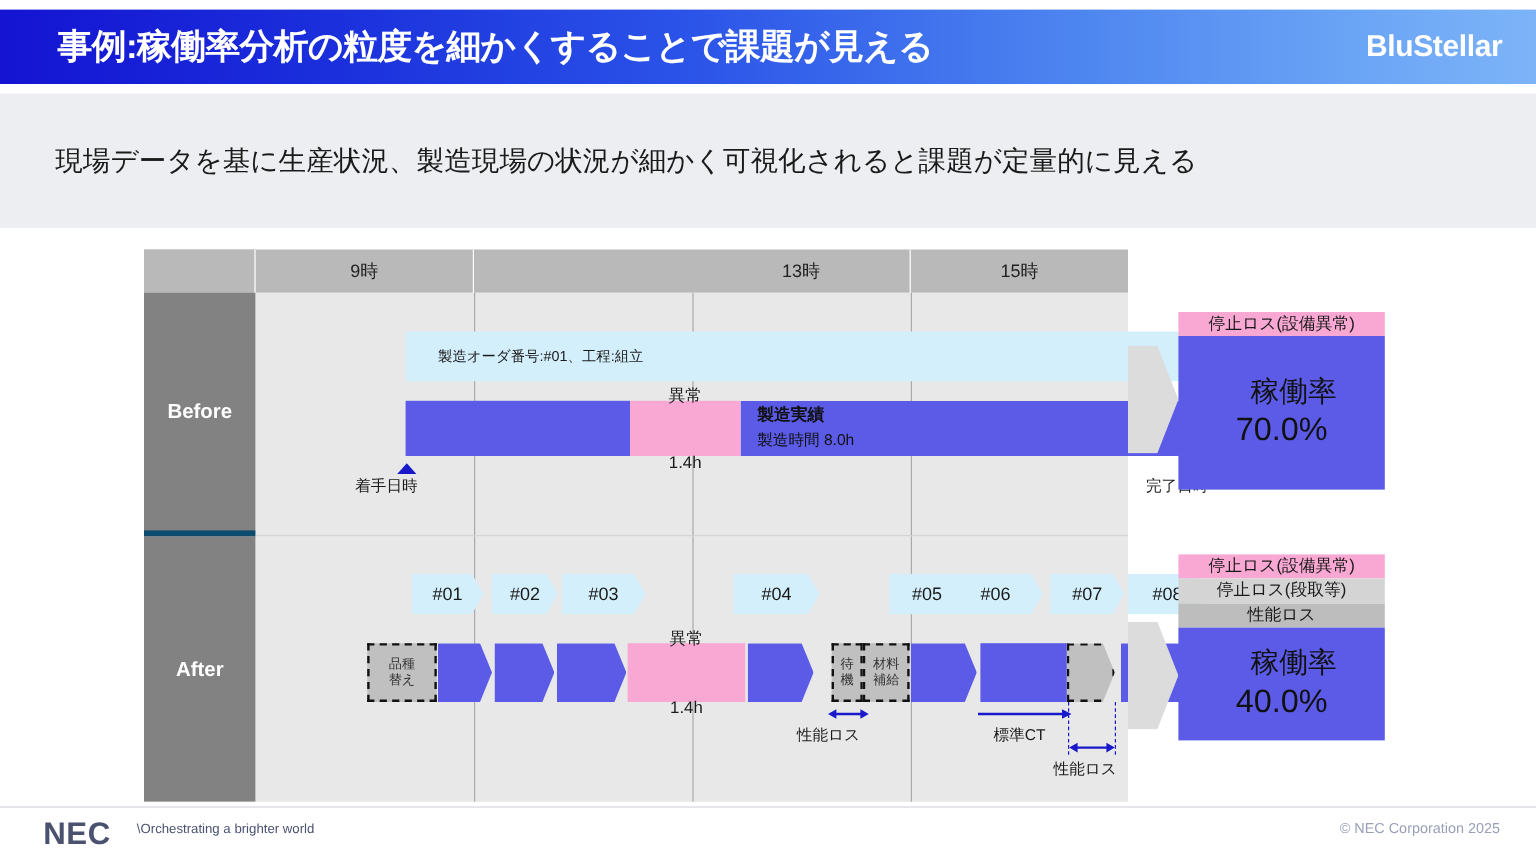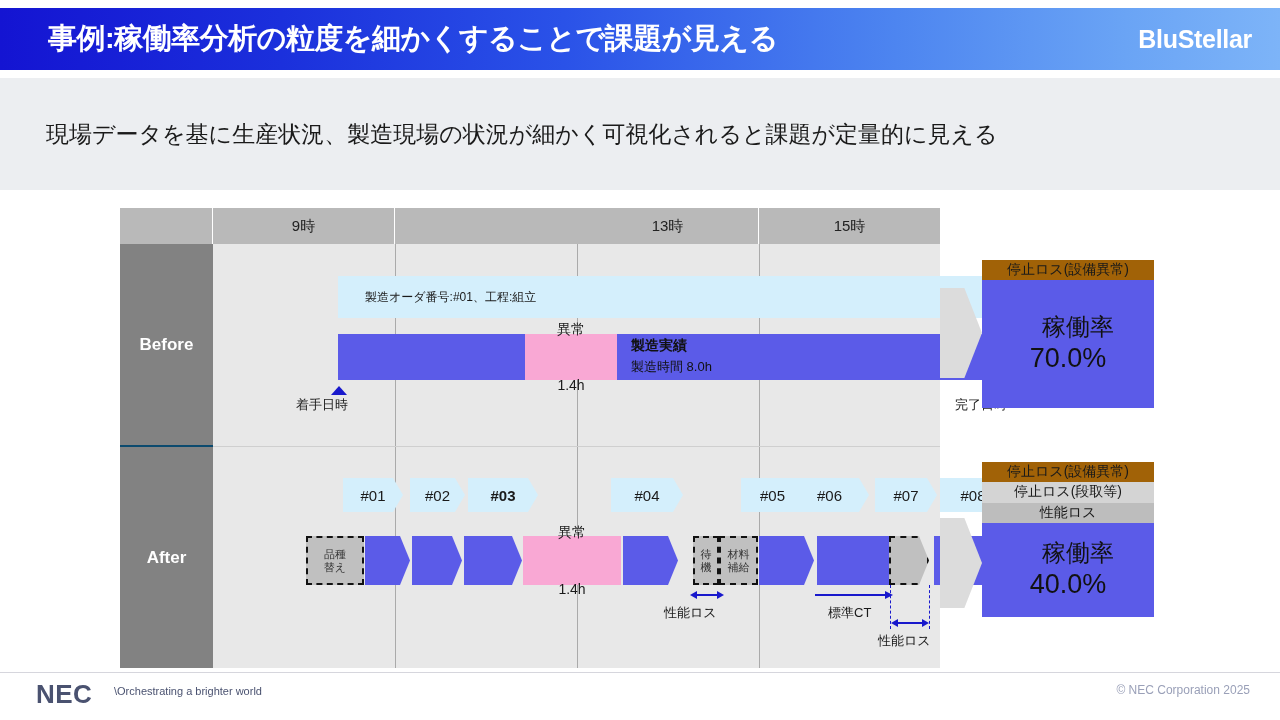--- a/index.html
+++ b/index.html
@@ -104,21 +104,21 @@
     width: 93px;
     background: #828282;
     color: #ffffff;
     font-size: 17px;
     font-weight: 700;
     display: flex;
     align-items: center;
     justify-content: center;
     box-sizing: border-box;
   }
-  #label-before { top: 36px; height: 203px; border-bottom: 2px solid #0c4a6e; }
+  #label-before { top: 36px; height: 203px; border-bottom: 5px solid #0c4a6e; }
   #label-after  { top: 239px; height: 221px; }
 
   
   .plot {
     position: absolute;
     left: 93px;
     width: 727px;
     background: #e8e8e8;
     box-sizing: border-box;
   }
@@ -213,21 +213,21 @@
   }
   .kpi-panel { position: absolute; width: 172px; }
   .kpi-seg {
     width: 100%;
     box-sizing: border-box;
     text-align: center;
     color: #1a1a1a;
     font-size: 14px;
     line-height: 1.35;
   }
-  .seg-pink { background: #a16207; }
+  .seg-pink { background: #f9a8d4; }
   .seg-grey-l { background: #d4d4d4; }
   .seg-grey-d { background: #bdbdbd; }
   .seg-blue {
     background: #5b5be8;
     color: #111111;
     display: flex;
     flex-direction: column;
     align-items: center;
     justify-content: center;
   }
@@ -316,21 +316,21 @@
 
   <div class="row-label" id="label-after">After</div>
 
   <div class="plot" id="plot-after">
     <div class="vline" style="left:182px;"></div>
     <div class="vline" style="left:364px;"></div>
     <div class="vline" style="left:546px;"></div>
 
     <div class="chip chev-small" style="left:130px;top:31px;width:60px;">#01</div>
     <div class="chip chev-small" style="left:197px;top:31px;width:55px;">#02</div>
-    <div class="chip chev-small" style="left:255px;top:31px;width:70px;font-weight:bold;">#03</div>
+    <div class="chip chev-small" style="left:255px;top:31px;width:70px;">#03</div>
     <div class="chip chev-small" style="left:398px;top:31px;width:72px;">#04</div>
     <div class="chip chev-small" style="left:528px;top:31px;width:63px;">#05</div>
     <div class="chip chev-small" style="left:577px;top:31px;width:79px;">#06</div>
     <div class="chip chev-small" style="left:662px;top:31px;width:62px;">#07</div>
     <div class="chip chev-small" style="left:727px;top:31px;width:66px;">#08</div>
 
     <div class="bar grey-bar dashed-box center-2line" style="left:93px;top:89px;width:58px;height:49px;">
       <span>品種</span>
       <span>替え</span>
     </div>

